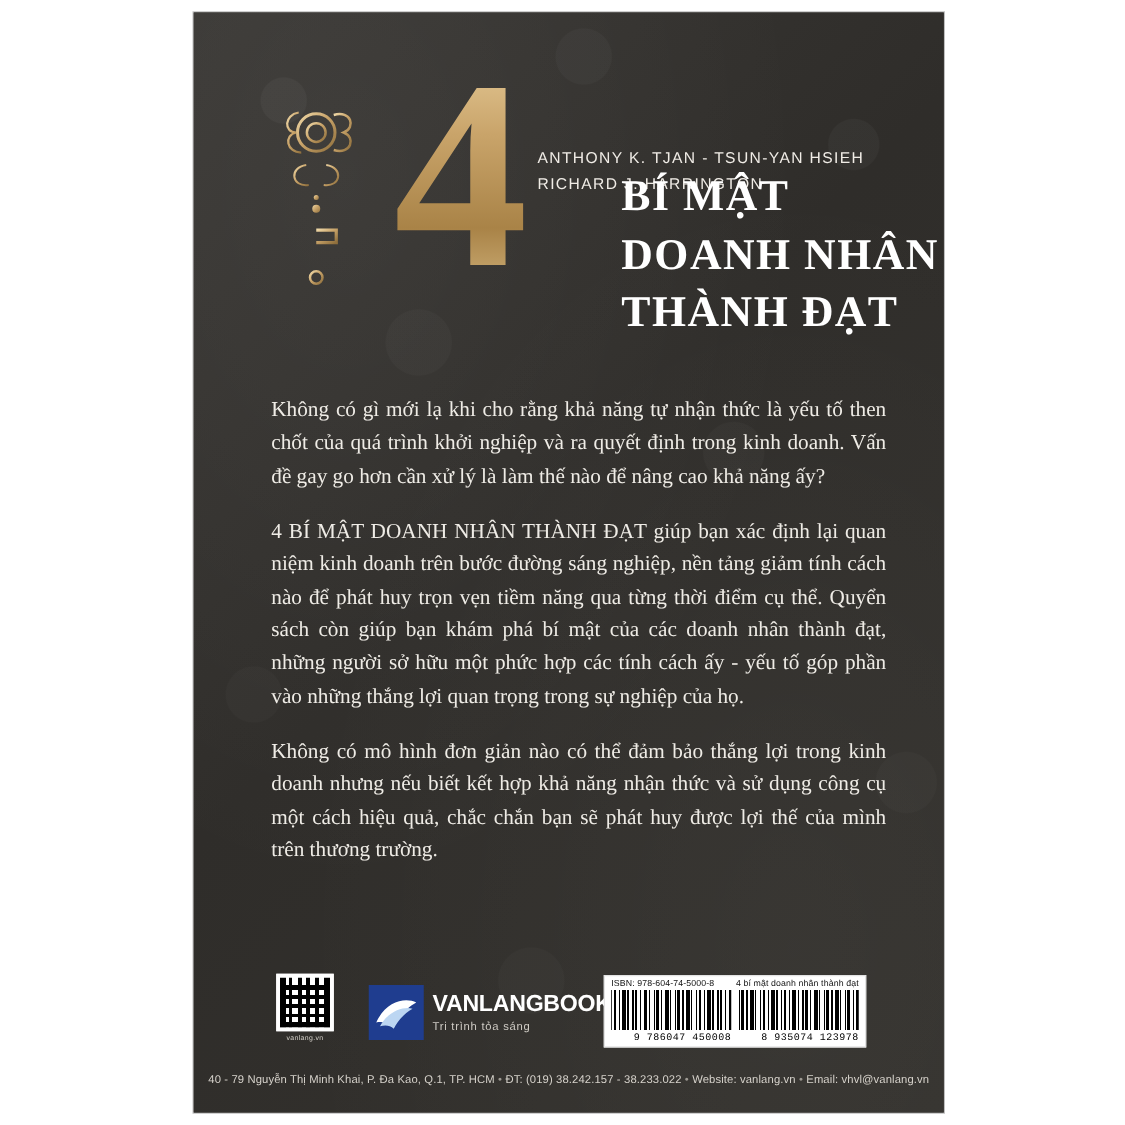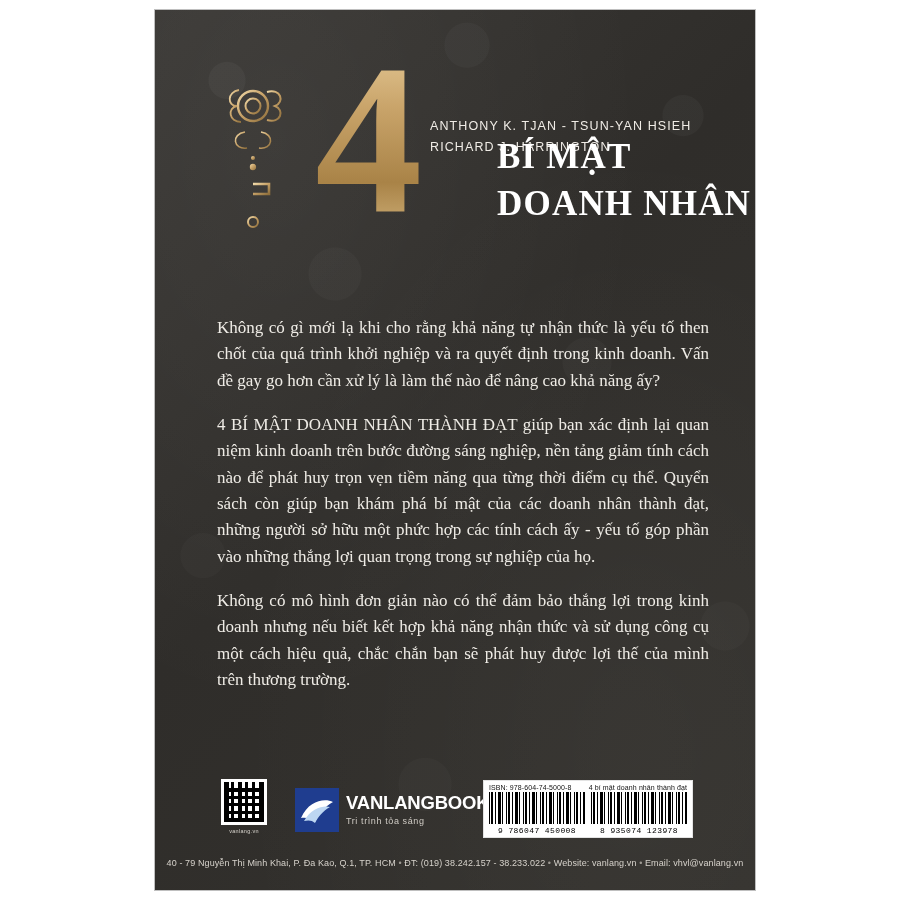--- a/index.html
+++ b/index.html
@@ -238,21 +238,21 @@
       #000 13px 14px, #fff 14px 17px);
   }
   .bc-nums {
     display: flex;
     gap: 6px;
     padding: 0 5px 2px 5px;
     font-size: 8px;
     font-family: "Liberation Mono", monospace;
     color: #000;
   }
-  .bc-nums span { flex: 1; text-align: center; letter-spacing: 0.4px; }
+  .bc-nums span { flex: 1; text-align: right; letter-spacing: 0.4px; }
   .price-bar {
     background: #cf2026;
     color: #fff;
     text-align: center;
     font-size: 11.5px;
     font-weight: 700;
     letter-spacing: 0.6px;
     padding: 3px 0 4px 0;
   }
 
@@ -307,20 +307,21 @@
     <div class="numeral">4</div>
 
     <div class="authors">
       <div>ANTHONY K. TJAN - TSUN-YAN HSIEH</div>
       <div>RICHARD J. HARRINGTON</div>
     </div>
 
     <div class="main-title">
       <div>BÍ MẬT</div>
       <div>DOANH NHÂN</div>
+      <div>THÀNH ĐẠT</div>
     </div>
 
   </div>
 
   <div class="blurb">
     <p>Không có gì mới lạ khi cho rằng khả năng tự nhận thức là yếu tố then chốt của quá trình khởi nghiệp và ra quyết định trong kinh doanh. Vấn đề gay go hơn cần xử lý là làm thế nào để nâng cao khả năng ấy?</p>
     <p>4 BÍ MẬT DOANH NHÂN THÀNH ĐẠT giúp bạn xác định lại quan niệm kinh doanh trên bước đường sáng nghiệp, nền tảng giảm tính cách nào để phát huy trọn vẹn tiềm năng qua từng thời điểm cụ thể. Quyển sách còn giúp bạn khám phá bí mật của các doanh nhân thành đạt, những người sở hữu một phức hợp các tính cách ấy - yếu tố góp phần vào những thắng lợi quan trọng trong sự nghiệp của họ.</p>
     <p>Không có mô hình đơn giản nào có thể đảm bảo thắng lợi trong kinh doanh nhưng nếu biết kết hợp khả năng nhận thức và sử dụng công cụ một cách hiệu quả, chắc chắn bạn sẽ phát huy được lợi thế của mình trên thương trường.</p>
   </div>
 

